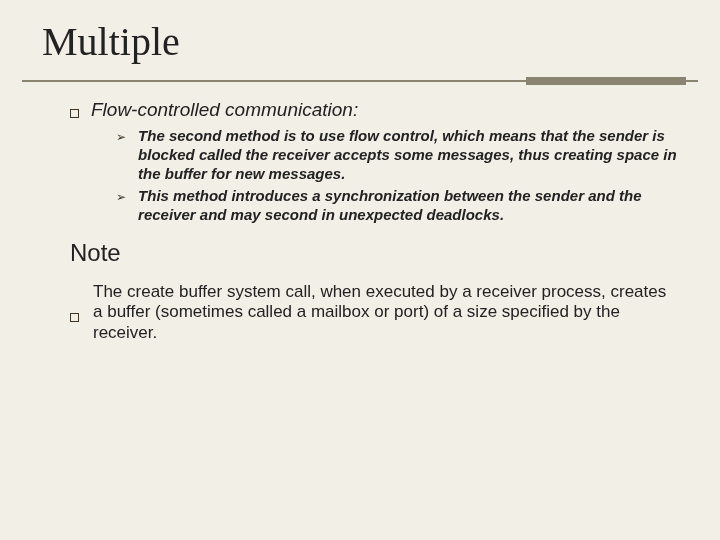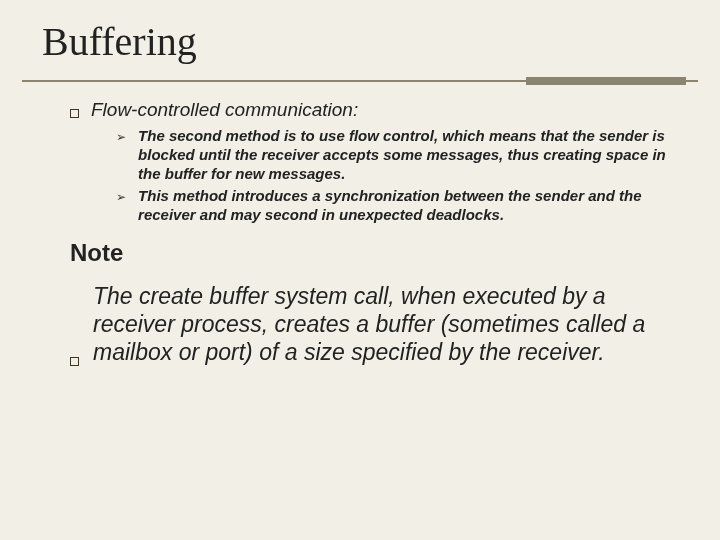--- a/index.html
+++ b/index.html
@@ -79,62 +79,60 @@
     font-style: normal;
     font-weight: normal;
     font-size: 12px;
     color: #403525;
     margin: 3px 12px 0 0;
     flex: 0 0 auto;
   }
   .note-head {
     font-size: 24px;
     margin: 14px 0 15px 28px;
-    font-weight: bold;
   }
   .note-item {
     display: flex;
-    align-items: flex-end;
+    align-items: center;
     margin: 2px 0 2px 28px;
-    font-size: 23px;
+    font-size: 17px;
     line-height: 1.22;
-    font-style: italic;
   }
   .note-item .bullet-box {
     display: inline-block;
     width: 9px;
     height: 9px;
     border: 1.5px solid #403525;
     box-sizing: border-box;
     margin: 10px 14px 0 0;
     flex: 0 0 auto;
   }
   .note-item .txt { flex: 1 1 auto; }
 </style>
 </head>
 <body>
 
 <div class="slide">
 
-  <h1 class="title">Buffering</h1>
+  <h1 class="title">Multiple</h1>
 
   <div class="hr-wrap">
     <div class="hr-line"></div>
     <div class="hr-bar"></div>
   </div>
 
 
   <div class="lvl1">
     <span class="bullet-box"></span>
     <span>Flow-controlled communication:</span>
   </div>
 
   <div class="lvl2">
     <span class="arrow">➢</span>
-    <span>The second method is to use flow control, which means that the sender is blocked until the receiver accepts some messages, thus creating space in the buffer for new messages.</span>
+    <span>The second method is to use flow control, which means that the sender is blocked called the receiver accepts some messages, thus creating space in the buffer for new messages.</span>
   </div>
 
   <div class="lvl2">
     <span class="arrow">➢</span>
     <span>This method introduces a synchronization between the sender and the receiver and may second in unexpected deadlocks.</span>
   </div>
 
   <div class="note-head">Note</div>
 
   <div class="note-item">

